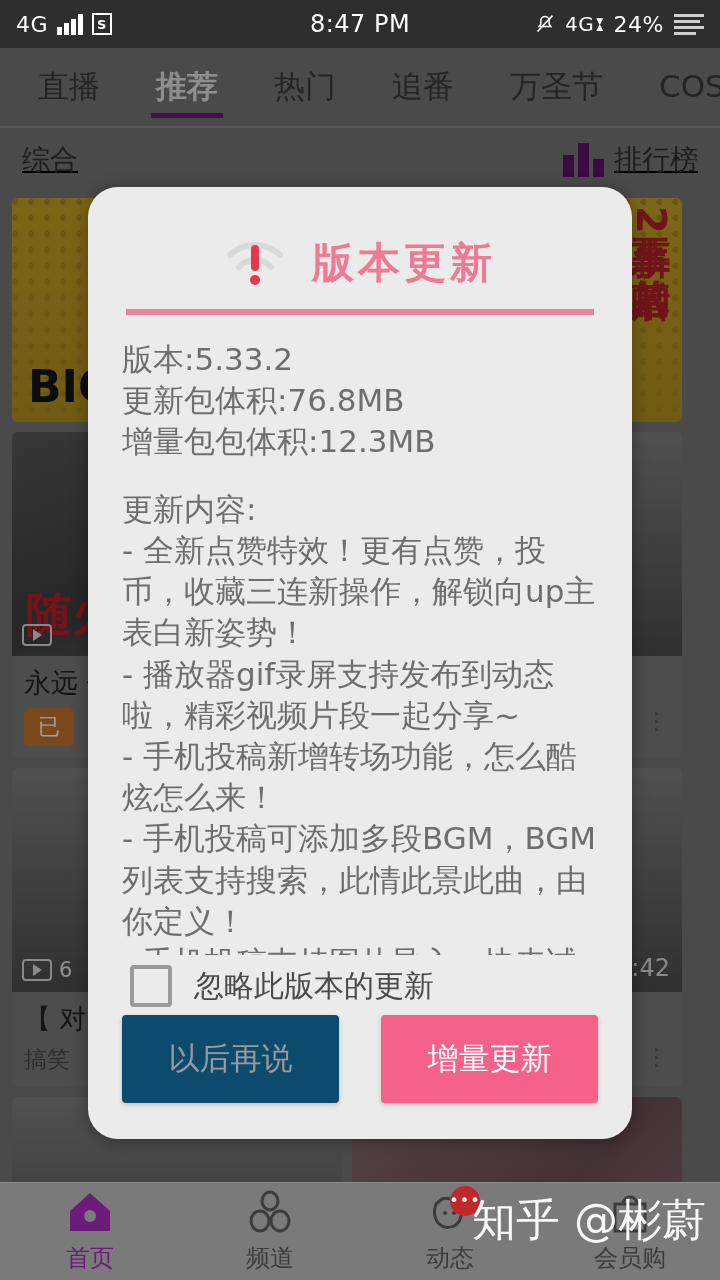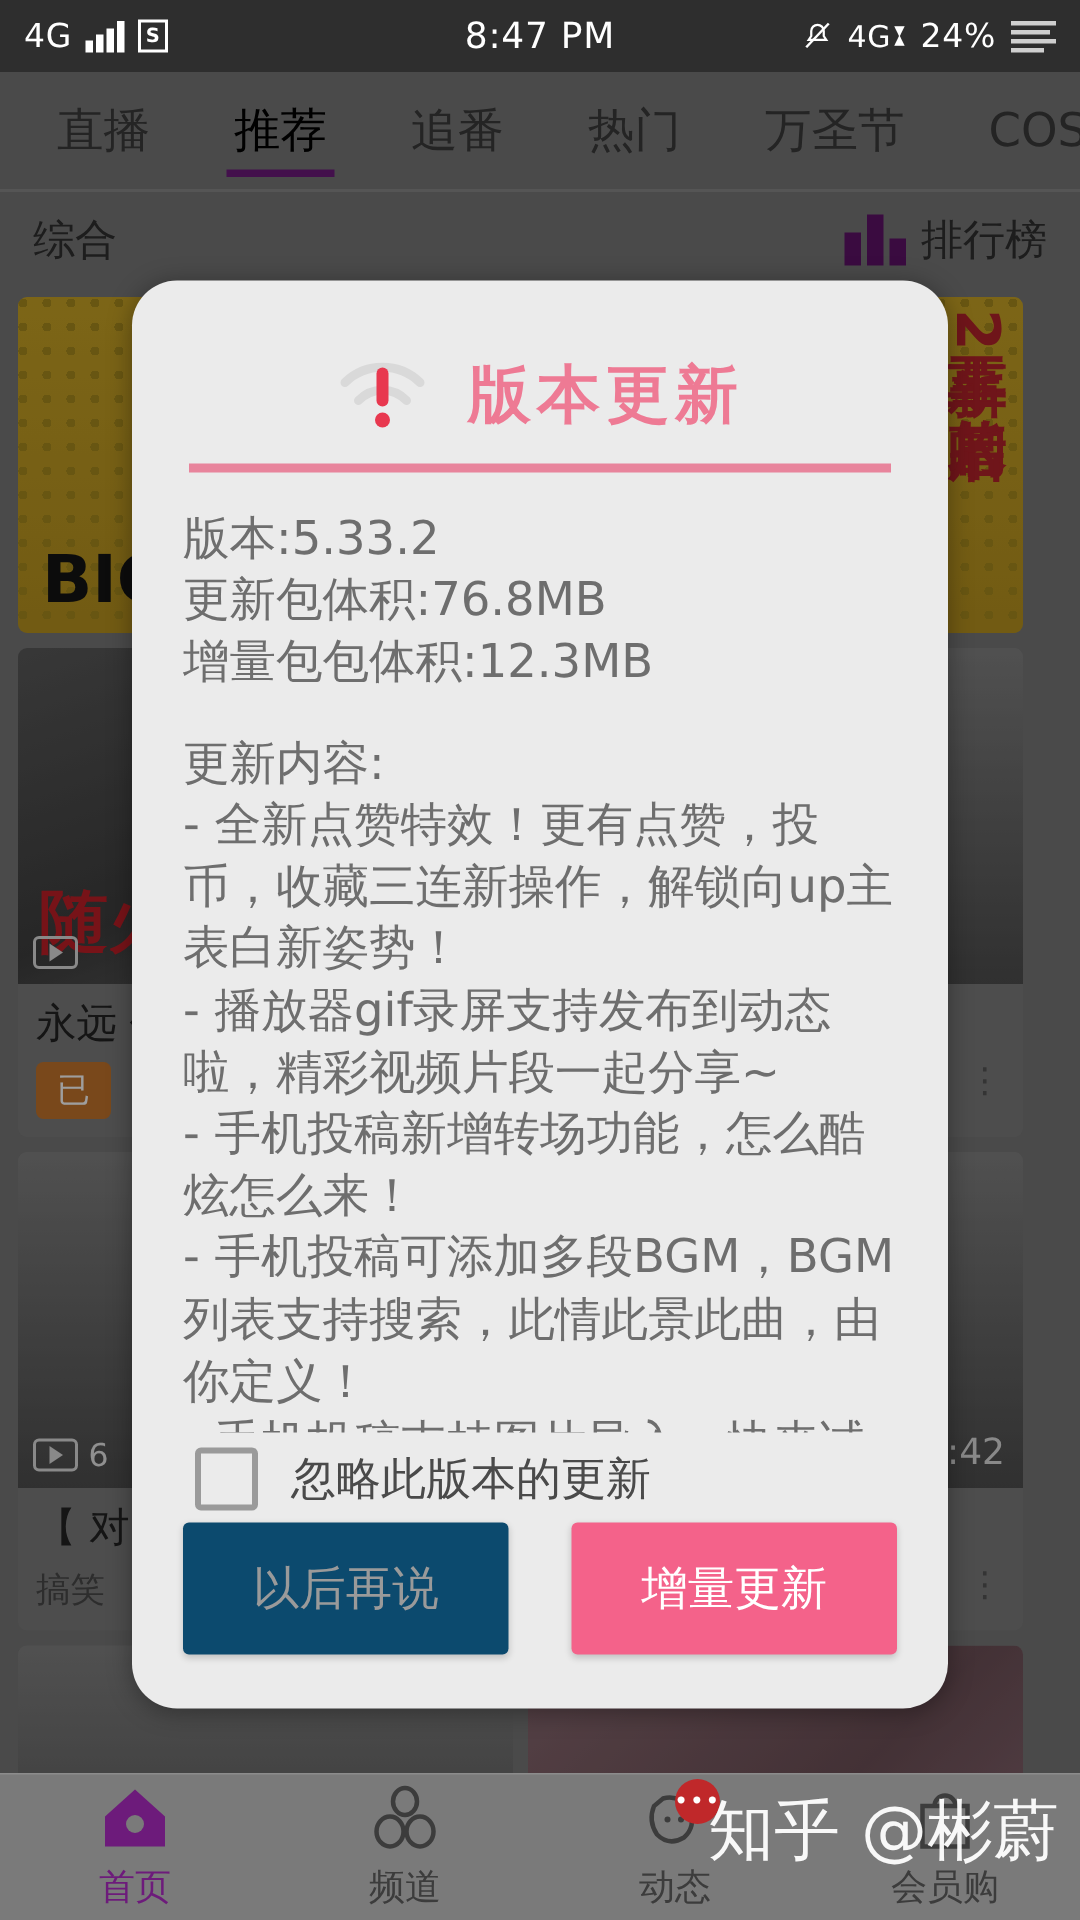--- a/index.html
+++ b/index.html
@@ -39,26 +39,26 @@
   
   #app{position:absolute;top:48px;left:0;width:720px;height:1232px;
       background:#787878;overflow:hidden;}
   #dimlayer{position:absolute;inset:0;background:rgba(0,0,0,.38);z-index:40;}
 
   #tabs{height:78px;display:flex;align-items:center;gap:0;padding:0 10px;
       position:relative;}
   .tab{flex:0 0 auto;padding:0 28px;font-size:31px;color:#3a3a3a;
       position:relative;height:78px;display:flex;align-items:center;
       justify-content:center;white-space:nowrap;}
-  .tab.active{color:#000000;font-weight:normal;}
+  .tab.active{color:#e5e5e5;font-weight:bold;}
   .tab.active::after{content:"";position:absolute;bottom:8px;left:50%;
       transform:translateX(-50%);width:72px;height:5px;background:#6d1b7b;}
   #tabs-sep{height:2px;background:#8a8a8a;}
 
-  #subbar{height:64px;display:flex;align-items:center;padding:0 22px;}
+  #subbar{height:64px;display:flex;align-items:center;padding:0 22px;text-decoration:underline;}
   #subbar .sort{font-size:28px;color:#2f2f2f;}
   #subbar .rank{margin-left:auto;display:flex;align-items:center;gap:10px;
       font-size:28px;color:#2f2f2f;}
   .rankbars{display:flex;align-items:flex-end;gap:4px;height:34px;}
   .rankbars i{display:block;width:11px;background:#5e1368;}
   .rankbars i:nth-child(1){height:22px}
   .rankbars i:nth-child(2){height:34px}
   .rankbars i:nth-child(3){height:18px}
 
   #feed{padding:6px 12px 0;display:flex;flex-wrap:wrap;gap:10px;}
@@ -174,24 +174,24 @@
 <div id="app">
 
   <div id="tabs">
     <div class="tab">
         <span>直播</span>
       </div>
     <div class="tab active">
         <span>推荐</span>
       </div>
     <div class="tab">
+        <span>热门</span>
+      </div>
+    <div class="tab">
         <span>追番</span>
-      </div>
-    <div class="tab">
-        <span>热门</span>
       </div>
     <div class="tab">
         <span>万圣节</span>
       </div>
     <div class="tab">
         <span>COS派</span>
       </div>
   </div>
   <div id="tabs-sep"></div>
 

